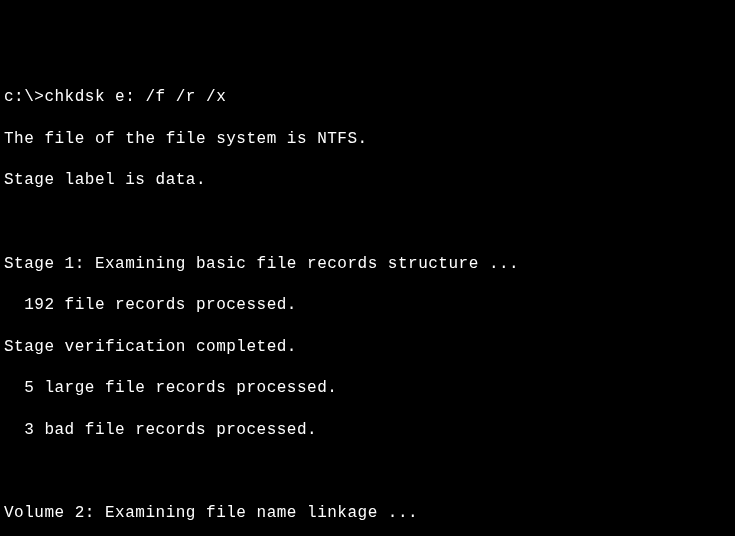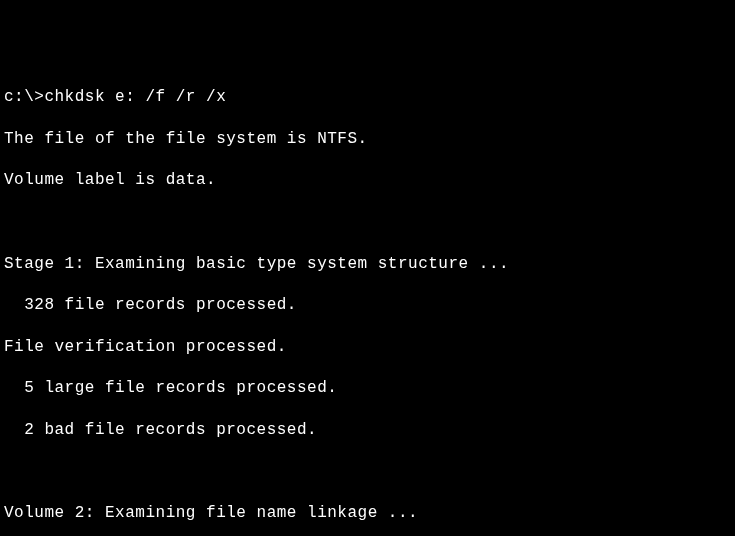--- a/index.html
+++ b/index.html
@@ -27,27 +27,27 @@
       height: 1.3em;
     }
   </style>
 </head>
 <body>
 
 
 
 <span class="line">c:\&gt;chkdsk e: /f /r /x</span>
 <span class="line">The file of the file system is NTFS.</span>
-<span class="line">Volume label is data.</span>
+<span class="line">Stage label is data.</span>
 <div class="blank"></div>
-<span class="line">Stage 1: Examining basic type system structure ...</span>
-<span class="line">  328 file records processed.</span>
-<span class="line">File verification processed.</span>
+<span class="line">Stage 1: Examining basic file records structure ...</span>
+<span class="line">  192 file records processed.</span>
+<span class="line">Stage verification completed.</span>
 <span class="line">  5 large file records processed.</span>
-<span class="line">  2 bad file records processed.</span>
+<span class="line">  3 bad file records processed.</span>
 <div class="blank"></div>
 <span class="line">Volume 2: Examining file name linkage ...</span>
 
 
 
 
 
 
 
 

